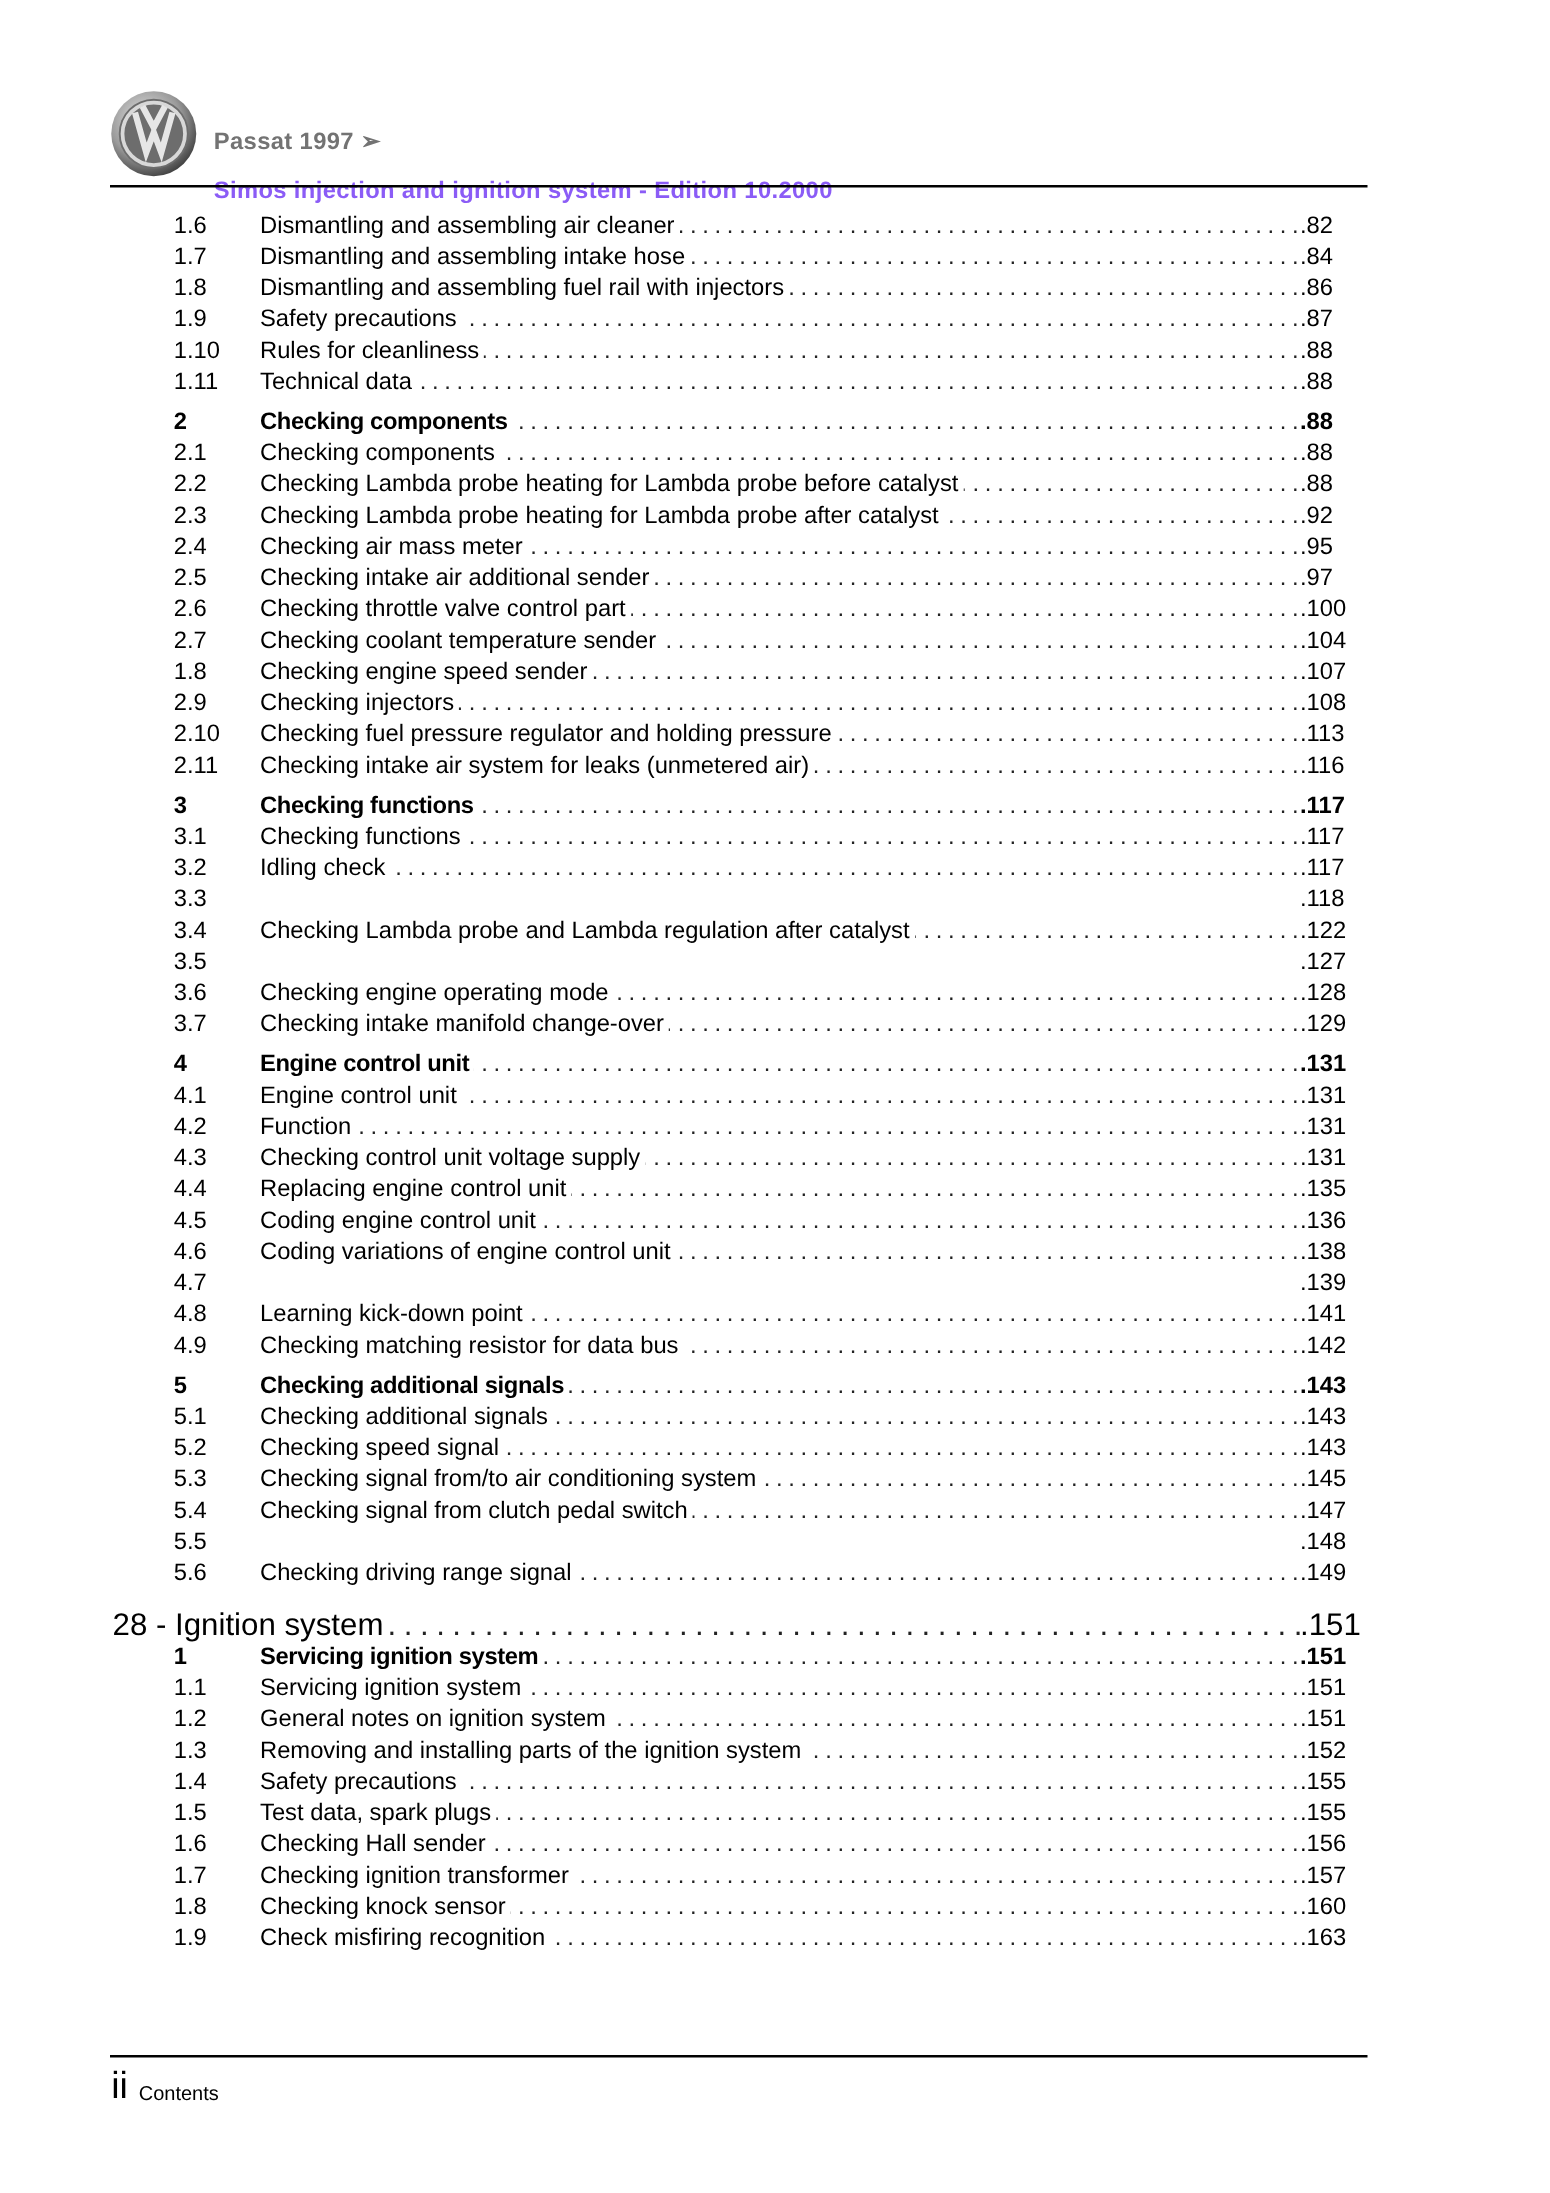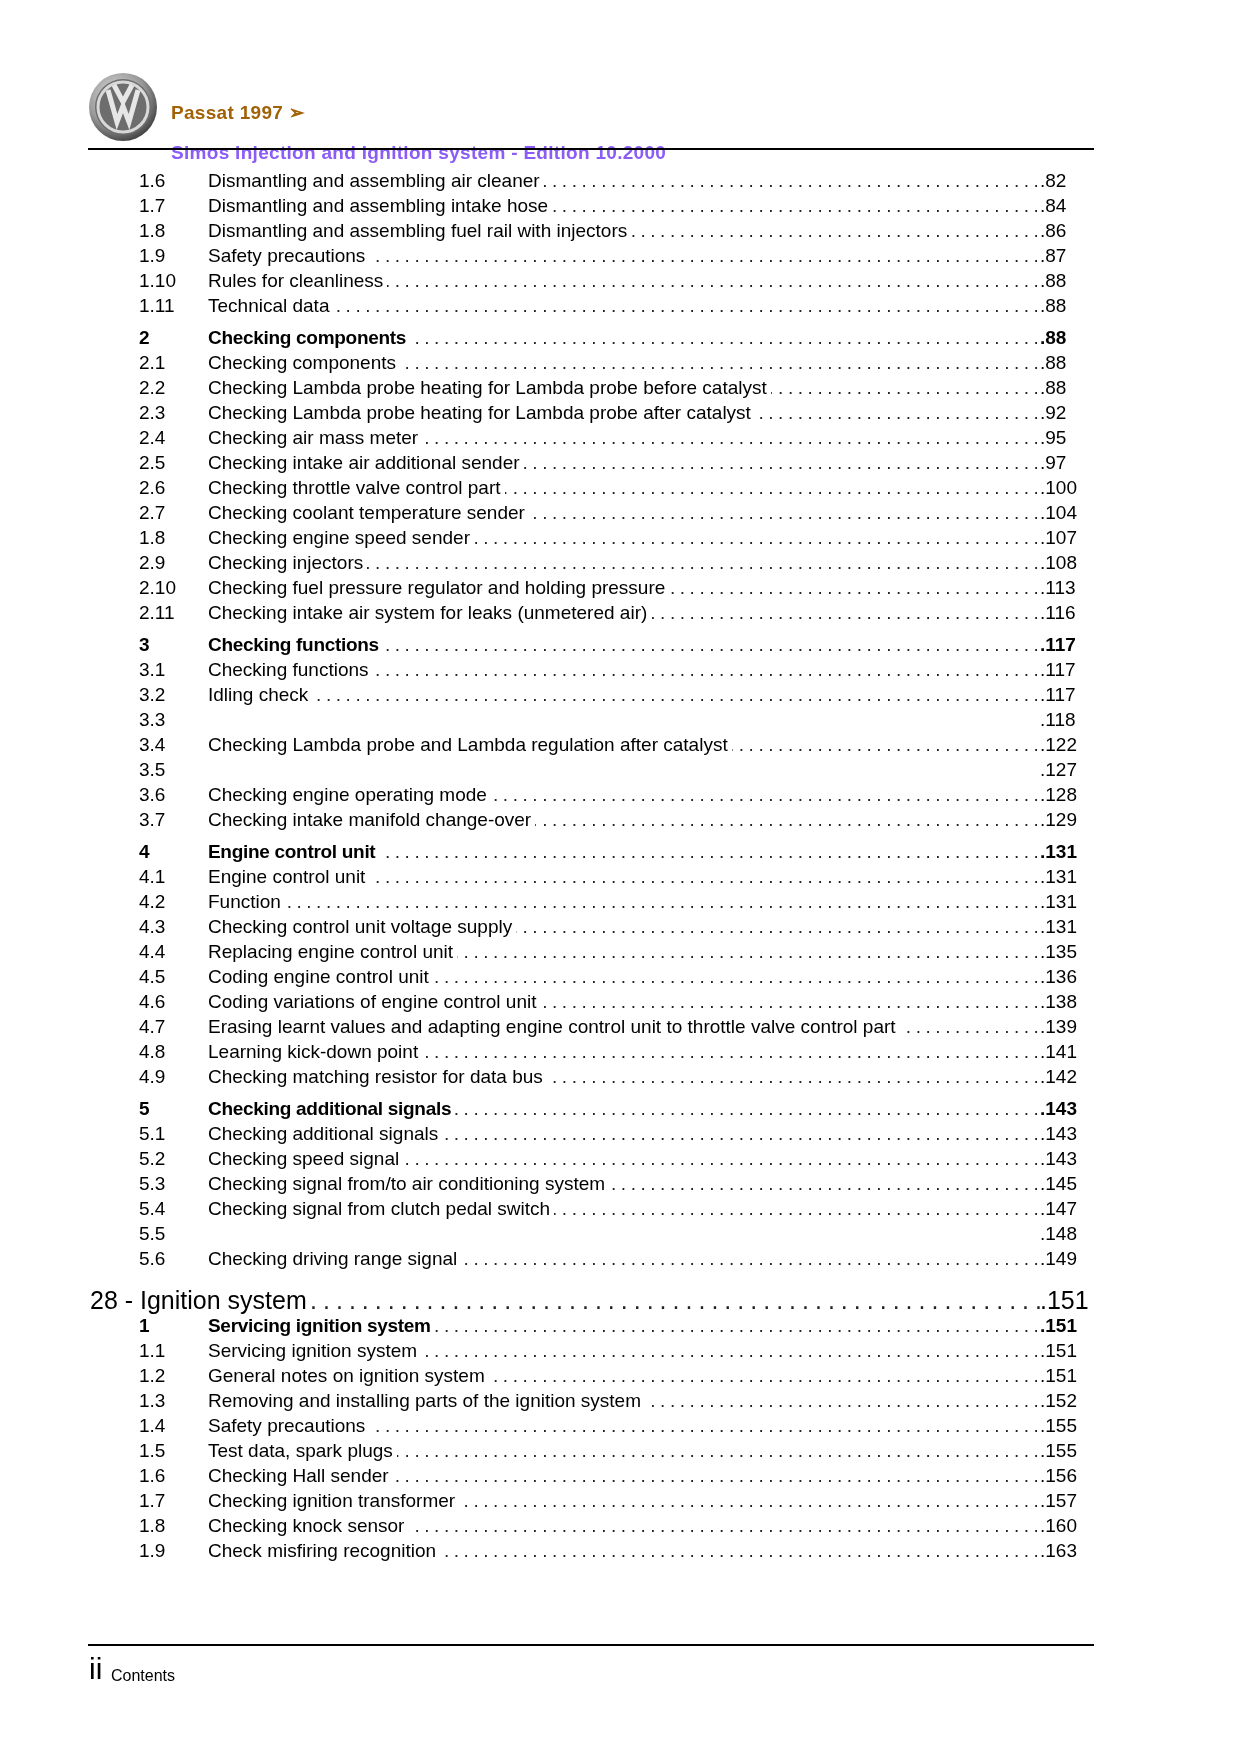--- a/index.html
+++ b/index.html
@@ -1,19 +1,19 @@
 <!DOCTYPE html>
 <html><head>
 <meta charset="utf-8">
 <style>
   html, body { margin: 0; padding: 0; background: #ffffff; }
   body { width: 1240px; height: 1754px; position: relative; overflow: hidden;
          font-family: "Liberation Sans", sans-serif; color: #000; }
   .logo { position: absolute; left: 88px; top: 72px; width: 70px; height: 70px; }
-  .hdr-title { position: absolute; left: 171px; top: 101px; font-size: 19px; font-weight: bold; letter-spacing: 0.3px; color: #a16207; }
+  .hdr-title { position: absolute; left: 171px; top: 101px; font-size: 19px; font-weight: bold; letter-spacing: 0.3px; color: #737373; }
   .hdr-sub { position: absolute; left: 171px; top: 142px; font-size: 19px; font-weight: bold; letter-spacing: 0.3px; color: #8b5cf6; }
   .hdr-rule { position: absolute; left: 88px; top: 148px; width: 1006px; height: 2px; background: #000; }
   .toc { position: absolute; left: 0; top: 168px; width: 1208px; }
   .row { position: relative; height: 25px; line-height: 25px; font-size: 19px; white-space: nowrap; }
   .row.gap { margin-top: 7px; }
   .num { position: absolute; left: 139px; top: 0; }
   .title-wrap { position: absolute; left: 208px; top: 0; width: 832px; overflow: hidden; }
   .title-wrap .t { background: #fff; padding-right: 4px; position: relative; z-index: 1; }
   .leader { position: absolute; left: 0; right: 0; top: 0; color: #222; letter-spacing: 4.55px; z-index: 0; overflow: hidden; }
   .page { position: absolute; left: 1040px; top: 0; }
@@ -211,21 +211,21 @@
       <div class="title-wrap"><span class="leader">........................................................................................................................................................................................................</span><span class="t">Coding engine control unit</span></div>
       <span class="page">.136</span>
     </div>
     <div class="row">
       <span class="num">4.6</span>
       <div class="title-wrap"><span class="leader">........................................................................................................................................................................................................</span><span class="t">Coding variations of engine control unit</span></div>
       <span class="page">.138</span>
     </div>
     <div class="row">
       <span class="num">4.7</span>
-      <div class="title-wrap"><span class="leader">........................................................................................................................................................................................................</span><span class="t">Erasing learnt values and adapting engine control unit to throttle valve control part</span></div>
+      <div class="title-wrap"><span class="leader">........................................................................................................................................................................................................</span></div>
       <span class="page">.139</span>
     </div>
     <div class="row">
       <span class="num">4.8</span>
       <div class="title-wrap"><span class="leader">........................................................................................................................................................................................................</span><span class="t">Learning kick-down point</span></div>
       <span class="page">.141</span>
     </div>
     <div class="row">
       <span class="num">4.9</span>
       <div class="title-wrap"><span class="leader">........................................................................................................................................................................................................</span><span class="t">Checking matching resistor for data bus</span></div>

